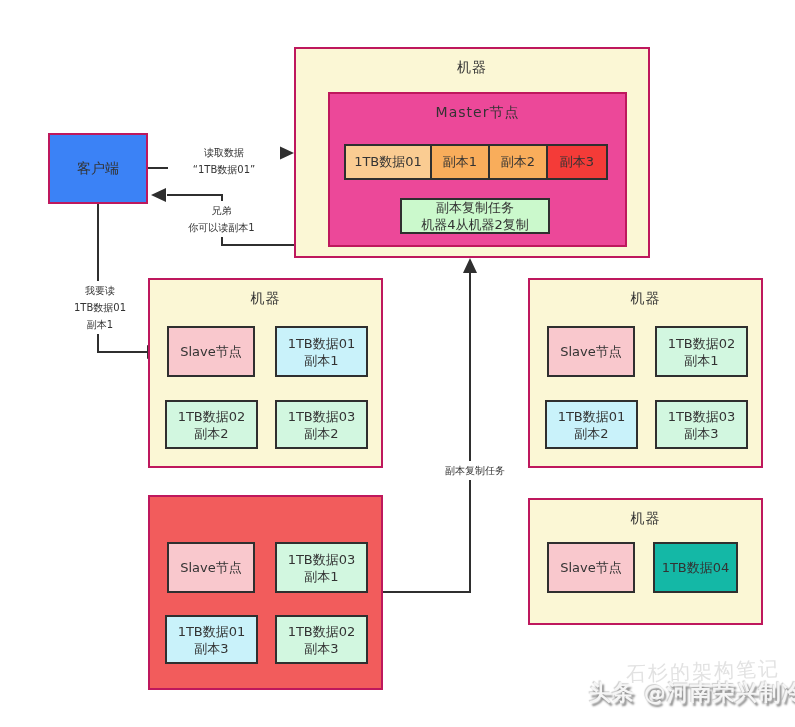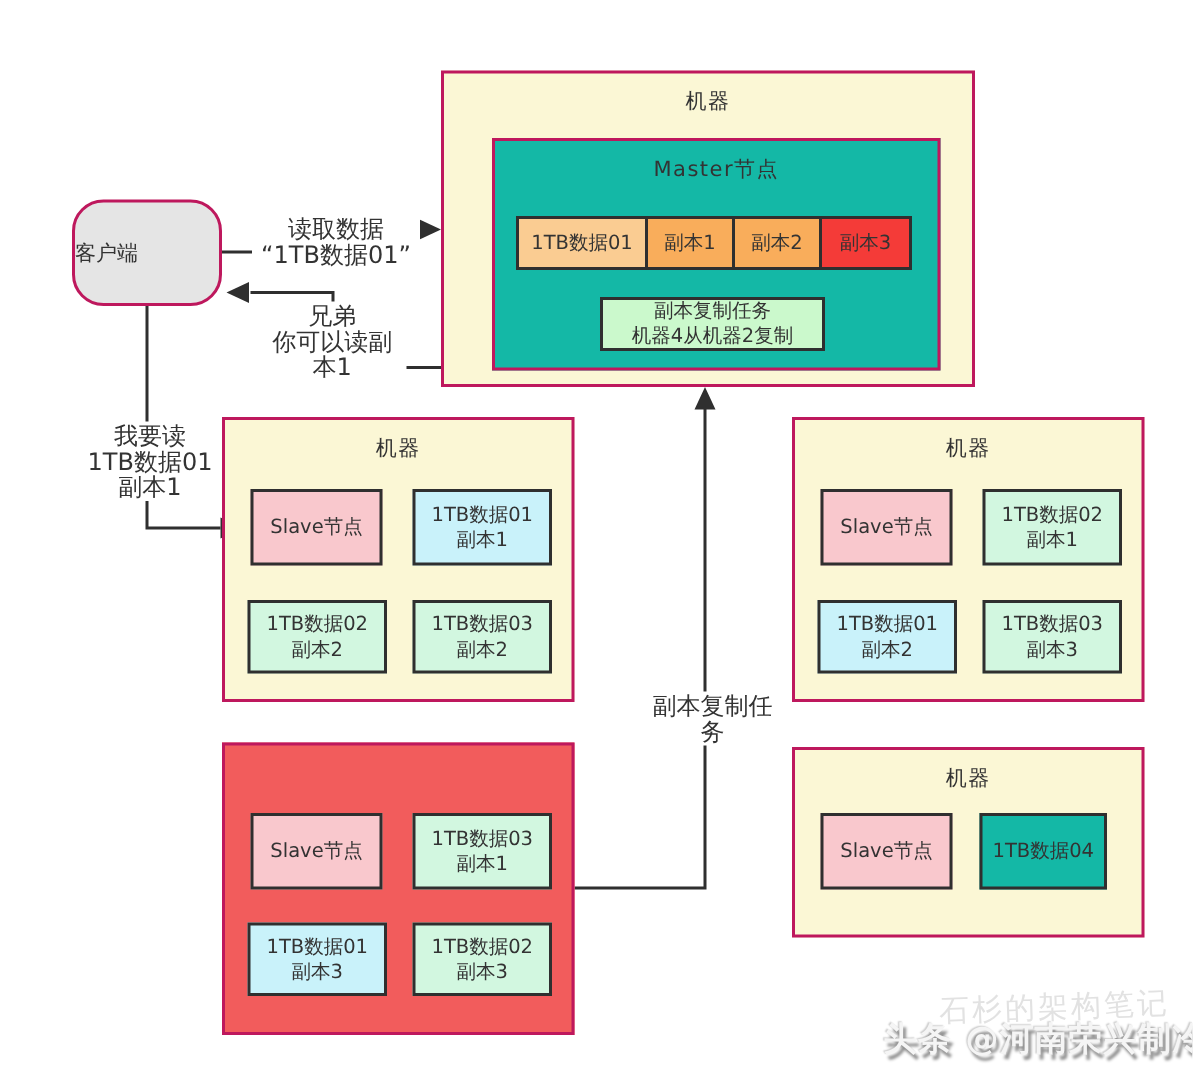--- a/index.html
+++ b/index.html
@@ -14,21 +14,21 @@
   .cell { position:absolute; box-sizing:border-box; border:2px solid #2f2f2f;
           display:flex; flex-direction:column; align-items:center; justify-content:center;
           text-align:center; font-size:13px; line-height:17px; color:#333; }
   .blocks-row { position:absolute; display:flex; }
   .block { box-sizing:border-box; border:2px solid #2f2f2f; height:36px;
            display:flex; align-items:center; justify-content:center;
            font-size:13px; color:#333; }
   .block + .block { margin-left:-2px; }
 
   .float-label { position:absolute; z-index:3; background:#ffffff; text-align:center;
-                 font-size:16px; line-height:17px; color:#333; padding:1px 2px; }
+                 font-size:10px; line-height:17px; color:#333; padding:1px 2px; }
 
   .wm-ghost { position:absolute; z-index:4; font-size:20px; color:#e2e2e2;
               letter-spacing:2px; transform:rotate(-2deg); white-space:nowrap; }
   .wm-main  { position:absolute; z-index:5; font-size:22px; font-weight:bold;
               color:#f5f5f5; white-space:nowrap; letter-spacing:1px;
               text-shadow:2px 3px 2px #8d8d8d, -1px -1px 1px #cfcfcf; }
 </style>
 </head>
 <body>
 
@@ -43,27 +43,27 @@
     <polyline points="294,245 222,245 222,195 167,195" fill="none" stroke="#2f2f2f" stroke-width="2"></polyline>
     <polygon points="151,195 166,188 166,202" fill="#2f2f2f"></polygon>
 
     <polyline points="98,204 98,352 147,352" fill="none" stroke="#2f2f2f" stroke-width="2"></polyline>
     <polygon points="162,352 147,345 147,359" fill="#2f2f2f"></polygon>
 
     <polyline points="383,592 470,592 470,263" fill="none" stroke="#2f2f2f" stroke-width="2"></polyline>
     <polygon points="470,258 463,273 477,273" fill="#2f2f2f"></polygon>
   </svg>
 
-  <div class="box" style="left: 48px; top: 133px; width: 100px; height: 71px; display: flex; align-items: center; font-size: 14px; color: rgb(51, 51, 51); background-color: #e5e5e5; border-radius: 21px;">
+  <div class="box" style="left: 48px; top: 133px; width: 100px; height: 71px; display: flex; align-items: center; justify-content: center; font-size: 14px; color: rgb(51, 51, 51); background-color: #3b82f6;">
     <span>客户端</span>
   </div>
 
   <div class="box" style="left: 294px; top: 47px; width: 356px; height: 211px; background-color: rgb(251, 247, 213);">
     <div class="machine-title">机器</div>
-    <div class="box" style="left: 32px; top: 43px; width: 299px; height: 155px; background-color: #14b8a6;">
+    <div class="box" style="left: 32px; top: 43px; width: 299px; height: 155px; background-color: #ec4899;">
       <div class="machine-title">Master节点</div>
       <div class="blocks-row" style="left:14px; top:50px;">
         <div class="block" style="width: 88px; background-color: rgb(250, 204, 146);">
           <span>1TB数据01</span>
         </div>
         <div class="block" style="width: 60px; background-color: rgb(249, 173, 91);">
           <span>副本1</span>
         </div>
         <div class="block" style="width: 60px; background-color: rgb(249, 173, 91);">
           <span>副本2</span>

